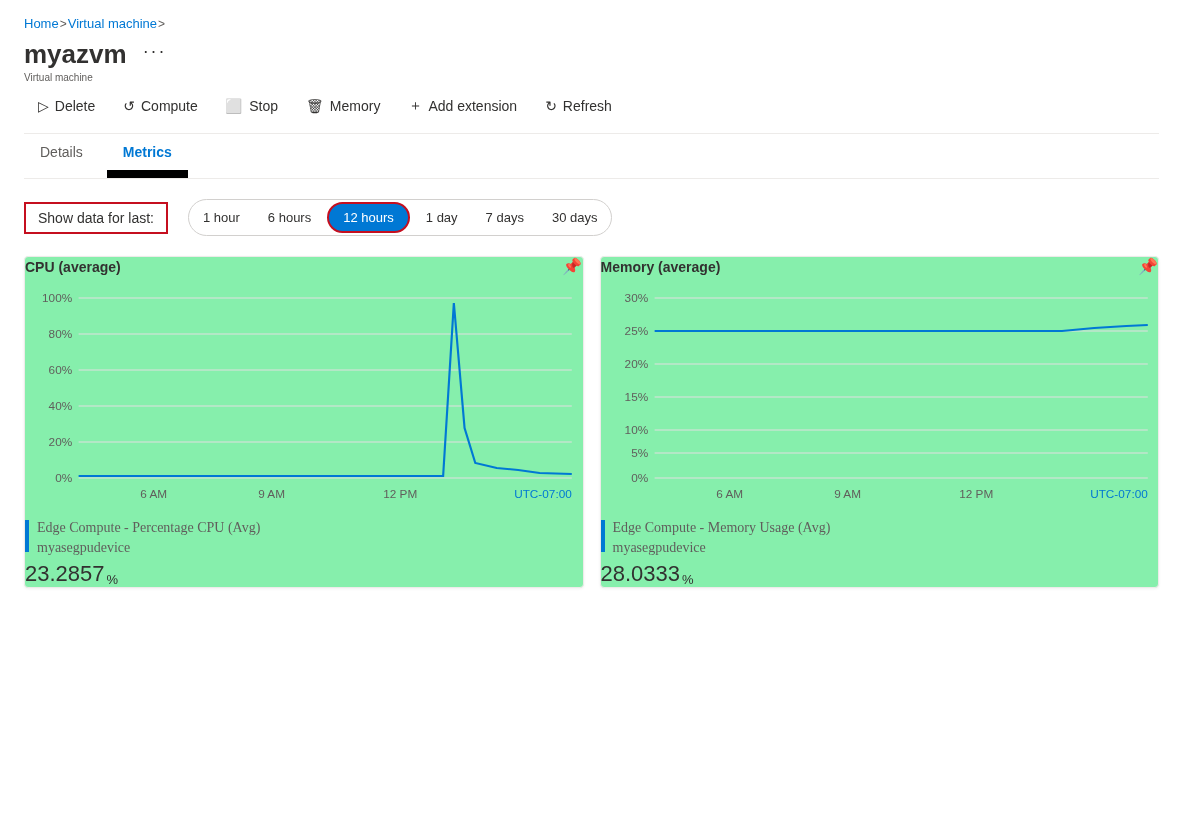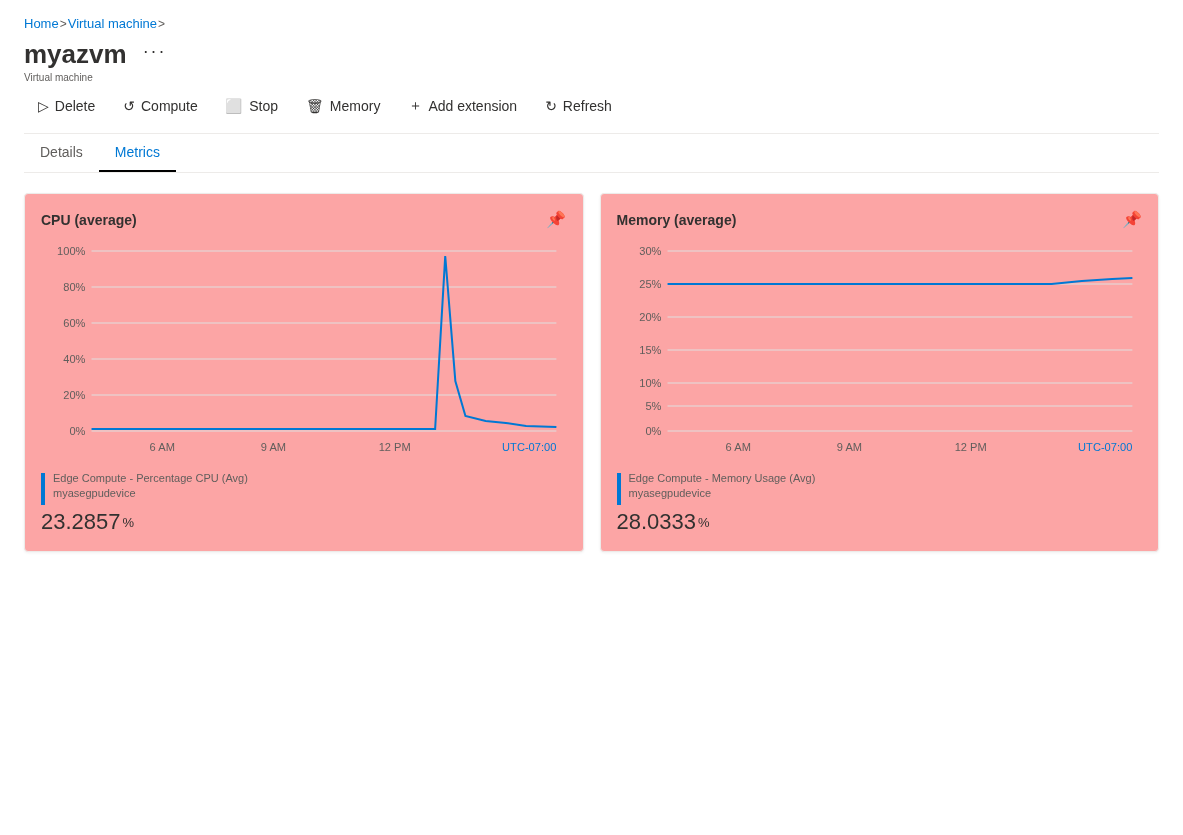--- a/index.html
+++ b/index.html
@@ -14,46 +14,46 @@
     .header { display: flex; align-items: flex-start; gap: 10px; margin-bottom: 2px; }
     .vm-title { font-size: 26px; font-weight: 600; color: #323130; }
     .more-btn { cursor: pointer; font-size: 18px; color: #323130; letter-spacing: 2px; padding: 2px 6px; }
     
     .vm-subtitle { font-size: 10px; color: #605e5c; margin-bottom: 8px; }
     
     .toolbar { display: flex; align-items: center; gap: 0; border-bottom: 1px solid #edebe9; padding-bottom: 12px; margin-bottom: 0; }
     .toolbar-btn { display: flex; align-items: center; gap: 6px; padding: 6px 14px; font-size: 14px; color: #323130; cursor: pointer; background: none; border: none; }
     .toolbar-icon { font-size: 14px; color: #323130; }
     
-    .tabs { display: flex; gap: 0; border-bottom: 1px solid #edebe9; margin-bottom: 20px; }
+    .tabs { display: flex; gap: 8px; border-bottom: 1px solid #edebe9; margin-bottom: 20px; }
     .tab { padding: 10px 16px; font-size: 14px; cursor: pointer; color: #605e5c; border-bottom: 2px solid transparent; }
-    .tab.active { color: #0078d4; border-bottom: 2px solid #000000; font-weight: 400; }
+    .tab.active { color: #0078d4; border-bottom: 8px solid #000000; font-weight: 700; }
     
     .filter-row { display: flex; align-items: center; gap: 20px; margin-bottom: 20px; }
     .show-data-label { border: 2px solid #c50f1f; padding: 6px 12px; font-size: 14px; color: #323130; }
     
     .time-filter { display: flex; align-items: center; border: 1px solid #d2d0ce; border-radius: 20px; overflow: hidden; }
     .time-btn { padding: 6px 14px; font-size: 13px; cursor: pointer; background: none; border: none; color: #323130; white-space: nowrap; }
     .time-btn.active { background: #0078d4; color: #fff; border-radius: 20px; border: 2px solid #c50f1f; margin: 2px; }
     
     .charts-row { display: flex; gap: 16px; }
-    .chart-card { flex: 1; border: 1px solid #edebe9; border-radius: 4px; padding: 16px; background: #fca5a5; box-shadow: 0 1px 3px rgba(0,0,0,0.06); }
+    .chart-card { flex: 1; border: 1px solid #edebe9; border-radius: 4px; background: #86efac; box-shadow: 0 1px 3px rgba(0,0,0,0.06); }
     
     .chart-header { display: flex; justify-content: space-between; align-items: center; margin-bottom: 12px; }
     .chart-title { font-size: 14px; font-weight: 600; color: #323130; }
     .pin-icon { cursor: pointer; color: #605e5c; font-size: 16px; }
     
     .chart-area { position: relative; height: 220px; }
     .chart-svg { width: 100%; height: 100%; }
     
     .chart-footer { margin-top: 10px; }
     .legend { display: flex; align-items: flex-start; gap: 8px; margin-bottom: 4px; }
     .legend-bar { width: 4px; height: 32px; background: #0078d4; flex-shrink: 0; margin-top: 2px; }
-    .legend-text { font-size: 11px; color: #605e5c; line-height: 1.4; }
-    .legend-value { font-size: 22px; font-weight: 300; color: #323130; display: flex; align-items: center; gap: 2px; }
+    .legend-text { font-size: 14px; color: #605e5c; line-height: 1.4; font-family: Liberation Serif, serif; }
+    .legend-value { font-size: 22px; font-weight: 300; color: #323130; display: flex; align-items: flex-end; gap: 2px; }
     .legend-value-unit { font-size: 13px; color: #323130; }
   </style>
 </head>
 <body>
 
 <div class="page">
 
   <div class="breadcrumb">
     <a href="#">Home</a>
     <span class="breadcrumb-sep">&gt;</span>
@@ -92,20 +92,31 @@
       <span class="toolbar-icon">↻</span>
       <span>Refresh</span>
     </button>
   </div>
 
   <div class="tabs">
     <div class="tab">Details</div>
     <div class="tab active">Metrics</div>
   </div>
 
+  <div class="filter-row">
+    <div class="show-data-label">Show data for last:</div>
+    <div class="time-filter">
+      <button class="time-btn">1 hour</button>
+      <button class="time-btn">6 hours</button>
+      <button class="time-btn active">12 hours</button>
+      <button class="time-btn">1 day</button>
+      <button class="time-btn">7 days</button>
+      <button class="time-btn">30 days</button>
+    </div>
+  </div>
 
   <div class="charts-row">
 
     <div class="chart-card">
       <div class="chart-header">
         <span class="chart-title">CPU (average)</span>
         <span class="pin-icon">📌</span>
       </div>
       <div class="chart-area">
         <svg class="chart-svg" viewBox="0 0 520 220" preserveAspectRatio="none">

